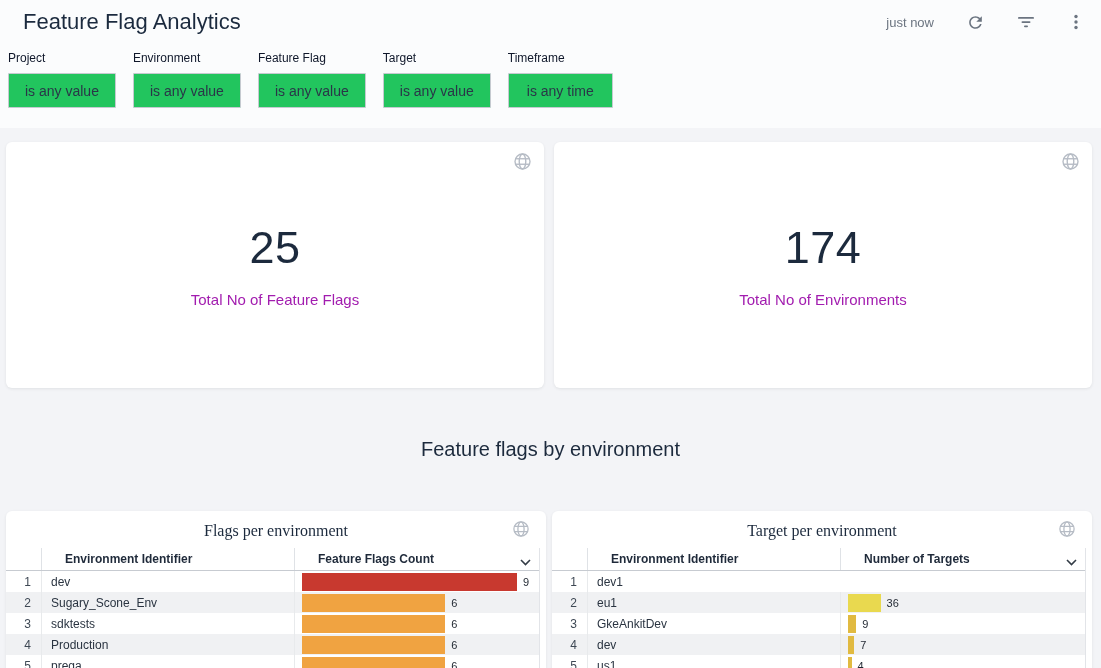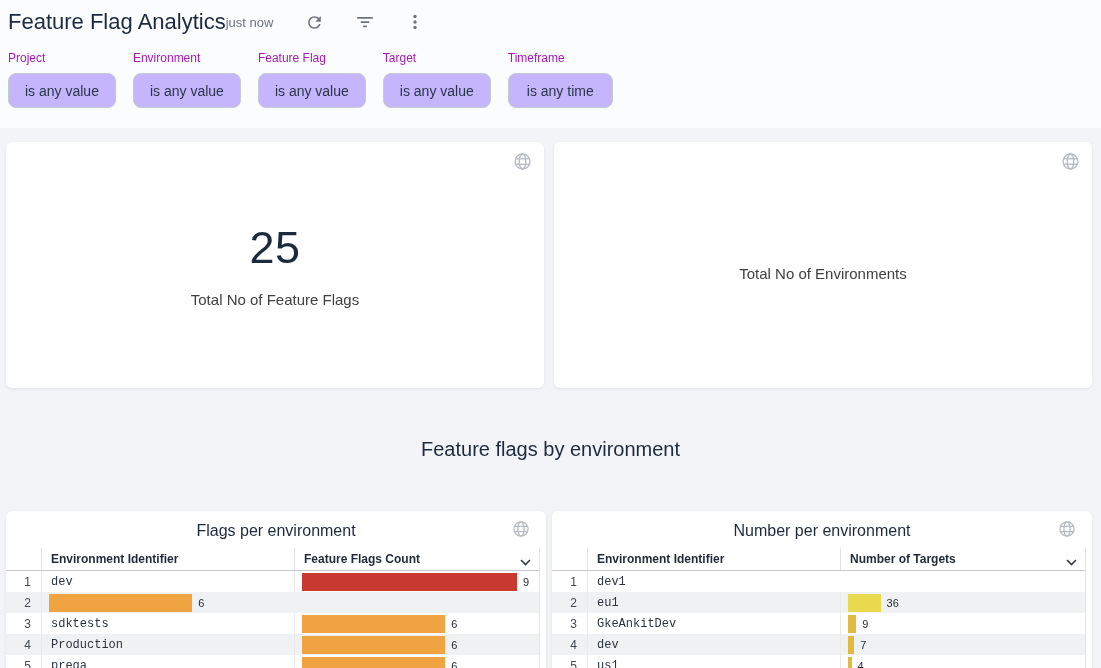--- a/index.html
+++ b/index.html
@@ -5,72 +5,72 @@
   * { box-sizing: border-box; margin: 0; padding: 0; }
   html, body { width: 1101px; height: 668px; overflow: hidden; }
   body {
     font-family: "Liberation Sans", sans-serif;
     background: #f3f4f7;
     color: #1c2a3d;
   }
   
   .top-area { background: #fbfcfd; padding: 5px 0 20px; }
   .header-row {
-    display: flex; align-items: center;
-    padding: 0 16px 0 8px; height: 34px;
+    display: flex; justify-content: space-between; align-items: center;
+    padding: 0 16px 0 23px; height: 34px;
   }
   .page-title { font-size: 22px; font-weight: 400; color: #1b2a3e; }
   .header-controls { display: flex; align-items: center; gap: 32px; color: #6b7480; }
   .refreshed { font-size: 13px; }
   .icon-btn { background: none; border: none; cursor: pointer; color: #6b7480; display: flex; align-items: center; padding: 0; }
   .icon-btn svg { display: block; }
   
   .filters-row { display: flex; gap: 17px; padding: 12px 0 0 8px; }
-  .filter-label { display: block; font-size: 12px; color: #a21caf; margin-bottom: 8px; }
+  .filter-label { display: block; font-size: 12px; color: #0f172a; margin-bottom: 8px; }
   .filter-button {
-    height: 35px; min-width: 105px; background: #c4b5fd;
-    border: 1px solid #c5cad0; border-radius: 8px;
+    height: 35px; min-width: 105px; background: #22c55e;
+    border: 1px solid #c5cad0; border-radius: 1px;
     font-size: 14px; color: #2a3648; padding: 0 16px;
     display: flex; align-items: center; justify-content: center;
     cursor: pointer; font-family: inherit;
   }
   
   .kpi-row { display: flex; gap: 10px; padding: 14px 9px 0 6px; }
   .kpi-card {
     flex: 1; position: relative; background: #fff; border-radius: 6px; height: 246px;
     box-shadow: 0 1px 3px rgba(60,64,67,.10);
     display: flex; flex-direction: column; align-items: center; justify-content: center;
   }
   .kpi-value { font-size: 45px; color: #1c2a3d; letter-spacing: .5px; }
-  .kpi-label { font-size: 15px; color: #404040; margin-top: 17px; }
+  .kpi-label { font-size: 15px; color: #a21caf; margin-top: 17px; }
   .globe { position: absolute; top: 10px; right: 12px; color: #b6bcc5; }
   
   .section-title { text-align: center; font-size: 20px; font-weight: 500; color: #1c2a3d; margin: 50px 0 50px; }
   
   .tables-row { display: flex; gap: 6px; padding: 0 9px 0 6px; align-items: flex-start; }
   .table-card {
     width: 540px; flex: none; background: #fff; border-radius: 6px 6px 0 0;
     box-shadow: 0 1px 3px rgba(60,64,67,.10); overflow: hidden; height: 210px; position: relative;
   }
-  .table-title-row { position: relative; text-align: center; padding: 11px 12px 8px; }
+  .table-title-row { position: relative; text-align: center; padding: 11px 12px 8px; font-family: Liberation Serif, serif; }
   .table-title { font-size: 16px; color: #1c2a3d; }
   .table-title-row .globe { top: 9px; right: 16px; }
   .table { margin-right: 6px; border-right: 1px solid #e2e4e8; font-size: 12px; }
   .thead {
     display: grid; grid-template-columns: 35px 253px 1fr;
     border-bottom: 1px solid #c7cbd1; position: relative; height: 23px;
     font-weight: bold; color: #1f2a3a;
   }
-  .thead .hcol { border-left: 1px solid #dfe2e6; padding-left: 9px; display: flex; align-items: center; }
+  .thead .hcol { border-left: 1px solid #dfe2e6; padding-left: 23px; display: flex; align-items: center; }
   .sort-chevron { position: absolute; right: 8px; top: 7px; color: #333c46; cursor: pointer; }
   .trow { display: grid; grid-template-columns: 35px 253px 1fr; height: 21px; align-items: stretch; }
   .trow:nth-child(even) { background: #f0f1f3; }
   .cell { display: flex; align-items: center; }
   .cell.gutter { justify-content: flex-end; padding-right: 10px; color: #3e4854; }
-  .cell.name { padding-left: 9px; border-left: 1px solid #e8eaec; color: #2a3441; font-family: Liberation Mono, monospace; }
+  .cell.name { padding-left: 9px; border-left: 1px solid #e8eaec; color: #2a3441; }
   .cell.val { border-left: 1px solid #e8eaec; padding-left: 7px; gap: 6px; }
   .bar { height: 18px; flex: none; }
   .bar-label { font-size: 11px; color: #1f2630; }
 </style>
 </head>
 <body>
 
 <div class="top-area">
   <div class="header-row">
     <div class="page-title">Feature Flag Analytics</div>
@@ -143,20 +143,21 @@
   </div>
   <div class="kpi-card">
     <span class="globe">
       <svg width="19" height="19" viewBox="0 0 18 18" fill="none" stroke="currentColor" stroke-width="1.3">
           <circle cx="9" cy="9" r="7.1"></circle>
           <ellipse cx="9" cy="9" rx="3.1" ry="7.1"></ellipse>
           <line x1="2.2" y1="6.4" x2="15.8" y2="6.4"></line>
           <line x1="2.2" y1="11.6" x2="15.8" y2="11.6"></line>
         </svg>
     </span>
+    <div class="kpi-value">174</div>
     <div class="kpi-label">Total No of Environments</div>
   </div>
 </div>
 
 <div class="section-title">Feature flags by environment</div>
 
 <div class="tables-row">
 
   <div class="table-card">
     <div class="table-title-row">
@@ -185,20 +186,21 @@
           <div class="trow">
             <div class="cell gutter">1</div>
             <div class="cell name">dev</div>
             <div class="cell val">
               <div class="bar" style="width: 215px; background: rgb(200, 57, 47);"></div>
               <span class="bar-label">9</span>
             </div>
           </div>
           <div class="trow">
             <div class="cell gutter">2</div>
+            <div class="cell name">Sugary_Scone_Env</div>
             <div class="cell val">
               <div class="bar" style="width: 143.333px; background: rgb(240, 163, 65);"></div>
               <span class="bar-label">6</span>
             </div>
           </div>
           <div class="trow">
             <div class="cell gutter">3</div>
             <div class="cell name">sdktests</div>
             <div class="cell val">
               <div class="bar" style="width: 143.333px; background: rgb(240, 163, 65);"></div>
@@ -220,21 +222,21 @@
               <div class="bar" style="width: 143.333px; background: rgb(240, 163, 65);"></div>
               <span class="bar-label">6</span>
             </div>
           </div>
         </div>
     </div>
   </div>
 
   <div class="table-card">
     <div class="table-title-row">
-      <span class="table-title">Number per environment</span>
+      <span class="table-title">Target per environment</span>
       <span class="globe">
         <svg width="18" height="18" viewBox="0 0 18 18" fill="none" stroke="currentColor" stroke-width="1.3">
             <circle cx="9" cy="9" r="7.1"></circle>
             <ellipse cx="9" cy="9" rx="3.1" ry="7.1"></ellipse>
             <line x1="2.2" y1="6.4" x2="15.8" y2="6.4"></line>
             <line x1="2.2" y1="11.6" x2="15.8" y2="11.6"></line>
           </svg>
       </span>
     </div>
     <div class="table">

